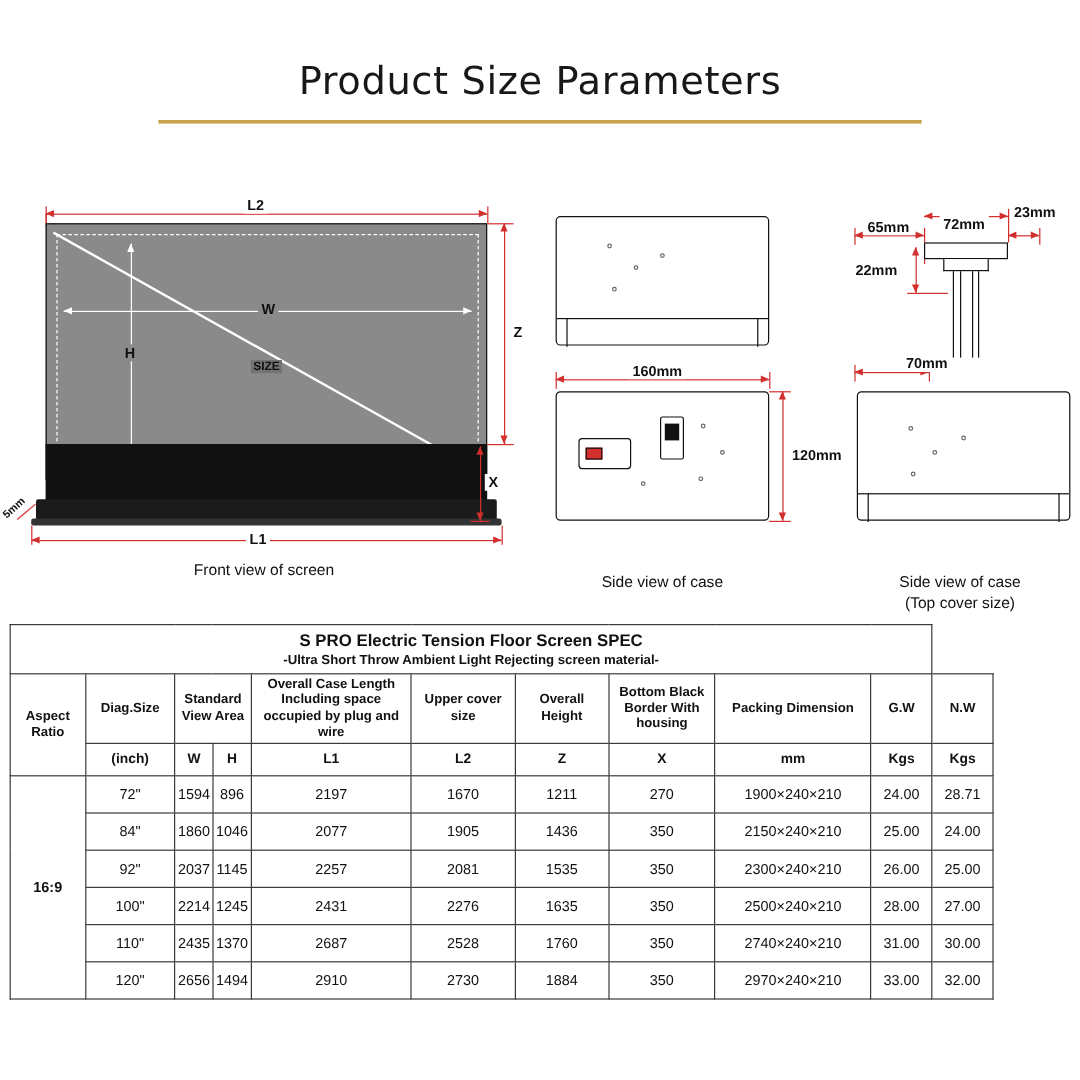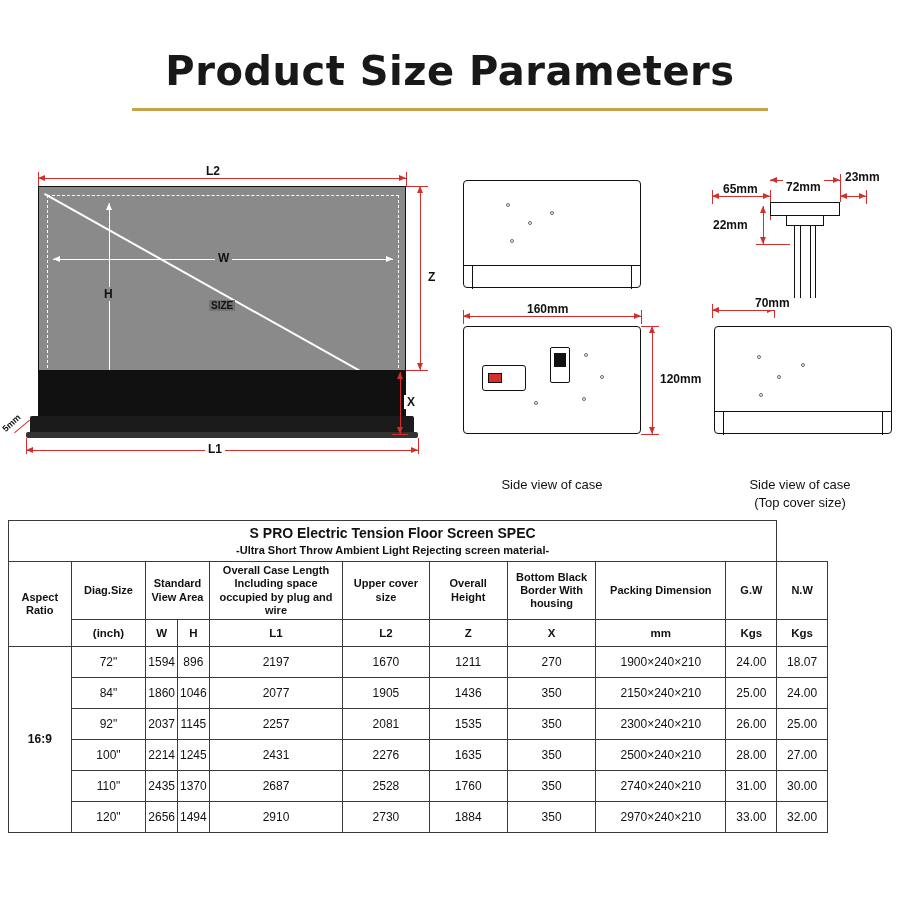--- a/index.html
+++ b/index.html
@@ -23,22 +23,22 @@
 
   
   .title-block {
     position: absolute;
     top: 48px;
     left: 0;
     width: 900px;
     text-align: center;
   }
   .title {
-    font-size: 40px;
-    font-weight: bold;
+    font-size: 32px;
+    font-weight: normal;
     letter-spacing: 0.5px;
     color: #181818;
     font-family: "DejaVu Sans", sans-serif;
   }
   .title-rule {
     width: 636px;
     height: 3px;
     background: #c8a24a;
     margin: 14px auto 0 auto;
   }
@@ -278,20 +278,21 @@
     <div class="arrow arrow-l" style="left:26px; top:296.5px;"></div>
     <div class="arrow arrow-r" style="left:411px; top:296.5px;"></div>
     <div class="tick tick-v" style="left:26px; top:288px; height:16px;"></div>
     <div class="tick tick-v" style="left:418px; top:288px; height:16px;"></div>
     <div class="dim-label" style="left:205px; top:292px;">L1</div>
 
     <div class="dim-label tiny" style="left:-2px; top:268px; transform:rotate(-42deg); background:transparent;">5mm</div>
     <div class="dim-line dim-h" style="left:12px; top:276px; width:20px; transform:rotate(-40deg);"></div>
 
     <div class="caption" style="left:10px; top:316px; width:420px;">
+      <div>Front view of screen</div>
     </div>
 
     <div class="box-outline" style="left:463px; top:30px; width:178px; height:108px;">
       <div class="dot" style="left:42px; top:22px;"></div>
       <div class="dot" style="left:64px; top:40px;"></div>
       <div class="dot" style="left:46px; top:58px;"></div>
       <div class="dot" style="left:86px; top:30px;"></div>
       <div style="position:absolute; left:0; top:84px; width:100%; height:1px; background:#111;"></div>
       <div style="position:absolute; left:8px; top:84px; width:1px; height:24px; background:#111;"></div>
       <div style="position:absolute; right:8px; top:84px; width:1px; height:24px; background:#111;"></div>
@@ -416,21 +417,21 @@
           <td class="aspect-cell" rowspan="6">16:9</td>
           <td>72"</td>
           <td>1594</td>
           <td>896</td>
           <td>2197</td>
           <td>1670</td>
           <td>1211</td>
           <td>270</td>
           <td>1900×240×210</td>
           <td>24.00</td>
-          <td>18.07</td>
+          <td>28.71</td>
         </tr>
         <tr class="data">
           <td>84"</td>
           <td>1860</td>
           <td>1046</td>
           <td>2077</td>
           <td>1905</td>
           <td>1436</td>
           <td>350</td>
           <td>2150×240×210</td>

